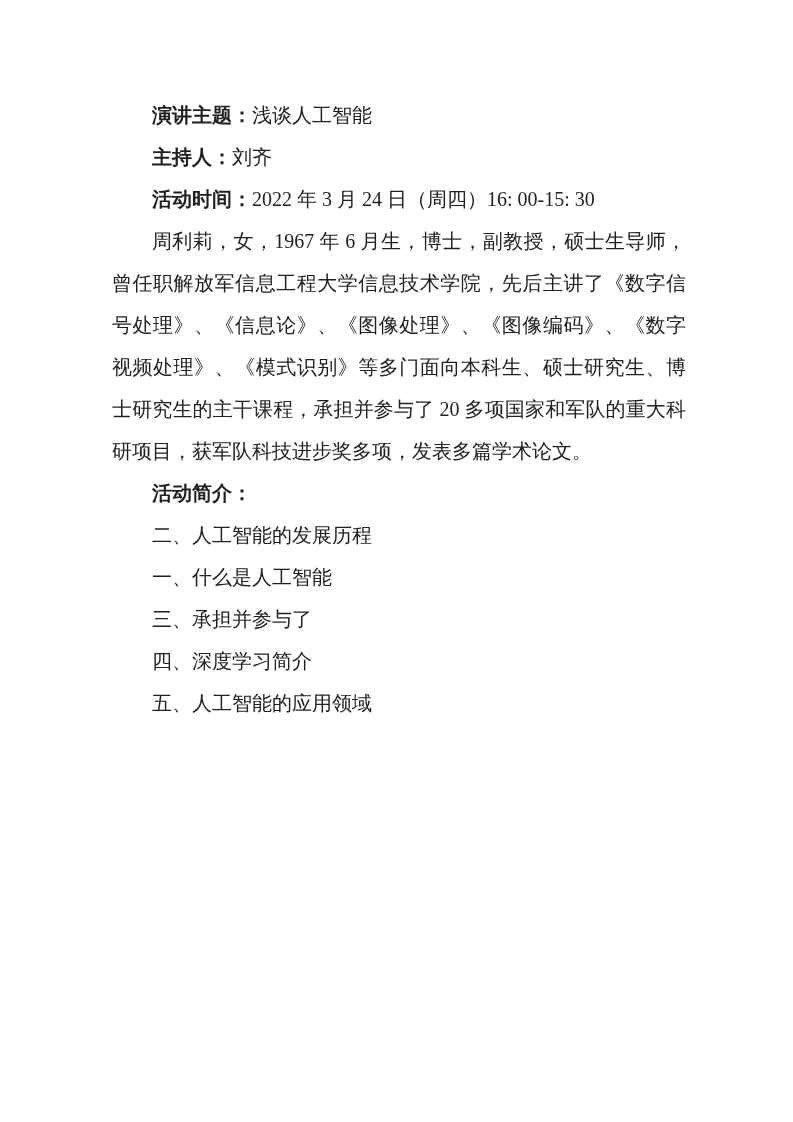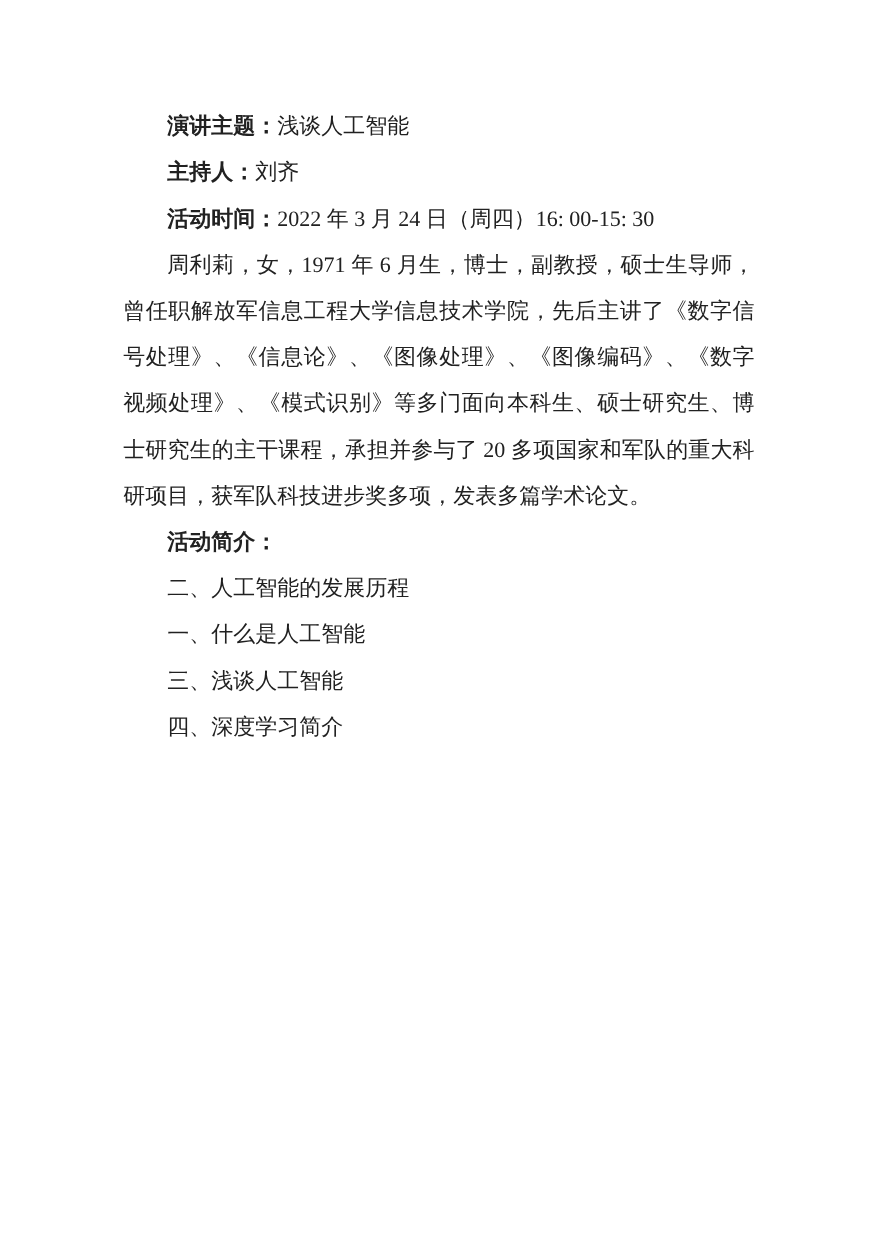--- a/index.html
+++ b/index.html
@@ -49,24 +49,25 @@
 
     <p class="indent"><span class="b">演讲主题：</span><span class="value">浅谈人工智能</span></p>
 
 
     <p class="indent"><span class="b">主持人：</span><span class="value">刘齐</span></p>
 
     <p class="indent"><span class="b">活动时间：</span><span class="value">2022 年 3 月 24 日（周四）16: 00-15: 30</span></p>
 
 
 
-    <p class="bio">周利莉，女，1971 年 6 月生，博士，副教授，硕士生导师，曾任职解放军信息工程大学信息技术学院，先后主讲了《数字信号处理》、《信息论》、《图像处理》、《图像编码》、《数字视频处理》、《模式识别》等多门面向本科生、硕士研究生、博士研究生的主干课程，承担并参与了 20 多项国家和军队的重大科研项目，获军队科技进步奖多项，发表多篇学术论文。</p>
+    <p class="bio">周利莉，女，1967 年 6 月生，博士，副教授，硕士生导师，曾任职解放军信息工程大学信息技术学院，先后主讲了《数字信号处理》、《信息论》、《图像处理》、《图像编码》、《数字视频处理》、《模式识别》等多门面向本科生、硕士研究生、博士研究生的主干课程，承担并参与了 20 多项国家和军队的重大科研项目，获军队科技进步奖多项，发表多篇学术论文。</p>
 
     <p class="indent b">活动简介：</p>
 
     <p class="indent">二、人工智能的发展历程</p>
     <p class="indent">一、什么是人工智能</p>
-    <p class="indent">三、浅谈人工智能</p>
+    <p class="indent">三、承担并参与了</p>
     <p class="indent">四、深度学习简介</p>
+    <p class="indent">五、人工智能的应用领域</p>
 
 
   </div>
 </div>
 
 </body></html>

